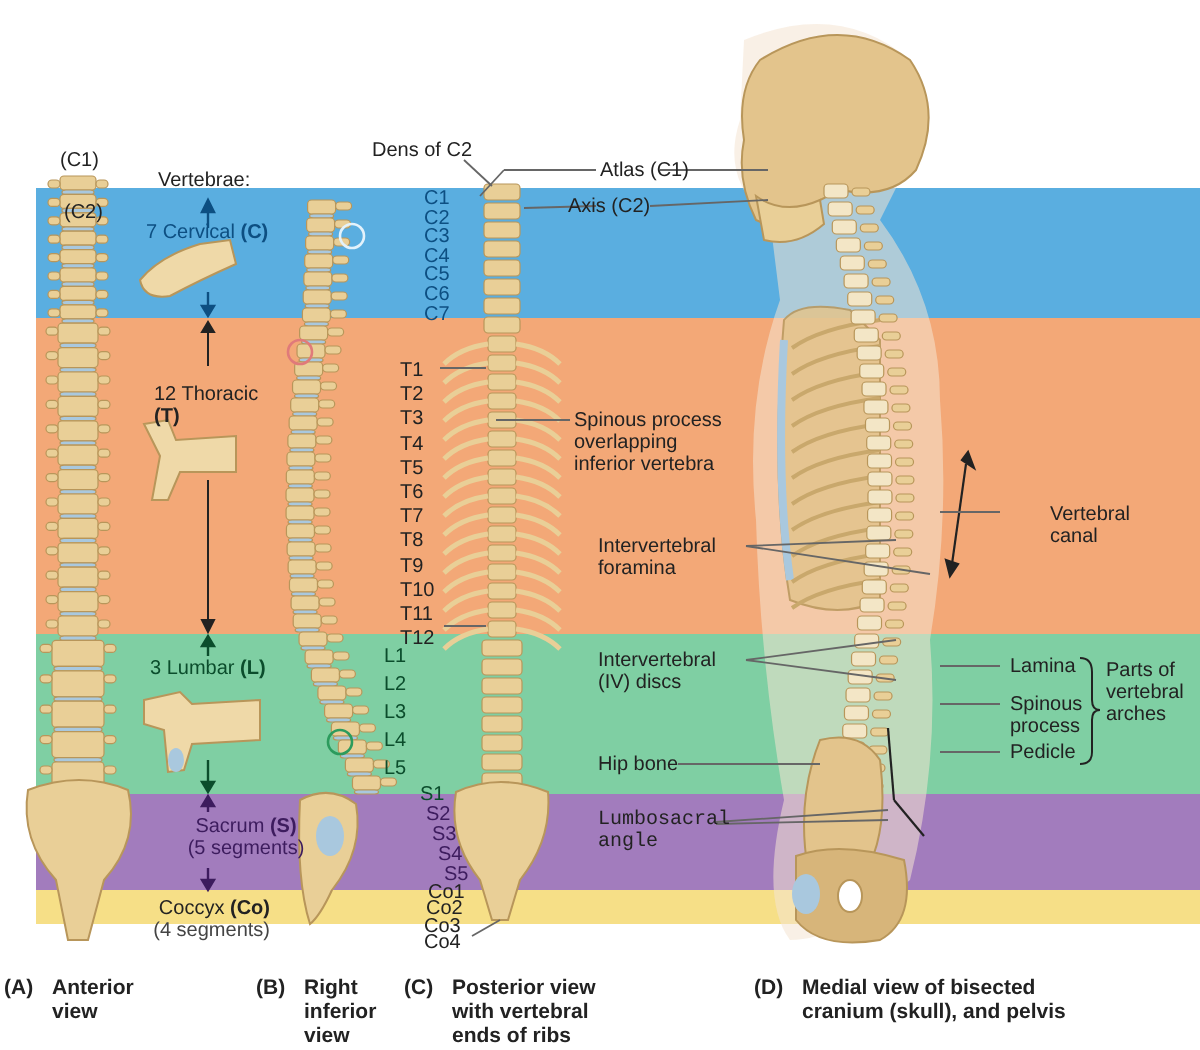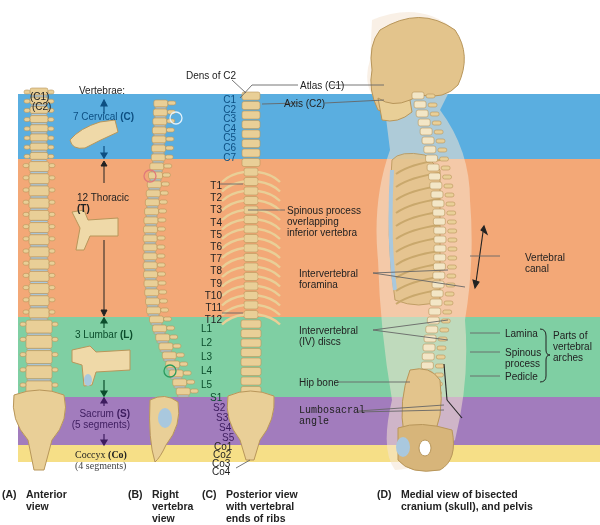--- a/index.html
+++ b/index.html
@@ -11,21 +11,21 @@
   .b-sacr{top:397px;height:48px;background:#a27cbd;}
   .b-cocc{top:445px;height:17px;background:#f6df87;}
   .lbl{position:absolute;font-size:10px;color:#222;line-height:11px;white-space:nowrap;}
   .blue{color:#0d4f82;}
   .dkgreen{color:#0b4d2c;}
   .purple{color:#3d1c5e;}
   .caption{position:absolute;font-size:10.5px;font-weight:bold;color:#222;line-height:12px;}
   .caption .tag{position:absolute;left:0;top:0;font-weight:bold;}
   .caption .txt{position:absolute;left:24px;top:0;white-space:nowrap;}
   svg{position:absolute;left:0;top:0;}
-  .vlist{position:absolute;font-size:10px;line-height:9.6px;text-align:right;}
+  .vlist{position:absolute;font-size:10px;line-height:9.6px;text-align:left;}
 </style>
 </head>
 <body>
 
 <div class="band b-cerv"></div>
 <div class="band b-thor"></div>
 <div class="band b-lumb"></div>
 <div class="band b-sacr"></div>
 <div class="band b-cocc"></div>
 
@@ -472,30 +472,30 @@
   <b>(C)</b>
 </div>
 <div class="lbl" style="left:77px;top:192px;text-align:left;width:56px;">
   <div>12 Thoracic</div>
   <div><b>(T)</b></div>
 </div>
 <div class="lbl dkgreen" style="left:75px;top:329px;">
   <span>3 Lumbar</span>
   <b>(L)</b>
 </div>
-<div class="lbl purple" style="left:66px;top:408px;text-align:right;width:64px;">
+<div class="lbl purple" style="left:91px;top:408px;text-align:center;width:64px;">
   <div><span>Sacrum</span> <b>(S)</b></div>
   <div>(5 segments)</div>
 </div>
-<div class="lbl" style="left:75px;top:449px;text-align:left;width:60px;font-family:Liberation Serif, serif;">
+<div class="lbl" style="left:75px;top:449px;text-align:right;width:60px;">
   <div><span>Coccyx</span> <b>(Co)</b></div>
   <div style="color:#444">(4 segments)</div>
 </div>
 
-<div class="lbl" style="left:30px;top:75px;margin-top:16px;">(C1)</div>
+<div class="lbl" style="left:30px;top:75px;">(C1)</div>
 <div class="lbl" style="left:32px;top:101px;">(C2)</div>
 
 <div class="lbl" style="left:186px;top:70px;">Dens of C2</div>
 
 <div class="vlist blue" style="left:212px;top:95px;width:24px;" id="cervList">
     <div>C1</div>
     <div>C2</div>
     <div>C3</div>
     <div>C4</div>
     <div>C5</div>
@@ -577,21 +577,21 @@
   <span class="tag">(A)</span>
   <div class="txt">
       <div>Anterior</div>
       <div>view</div>
     </div>
 </div>
 <div class="caption" style="left:128px;top:488px;width:70px;">
   <span class="tag">(B)</span>
   <div class="txt">
       <div>Right</div>
-      <div>vertebra</div>
+      <div>inferior</div>
       <div>view</div>
     </div>
 </div>
 <div class="caption" style="left:202px;top:488px;width:120px;">
   <span class="tag">(C)</span>
   <div class="txt">
       <div>Posterior view</div>
       <div>with vertebral</div>
       <div>ends of ribs</div>
     </div>

